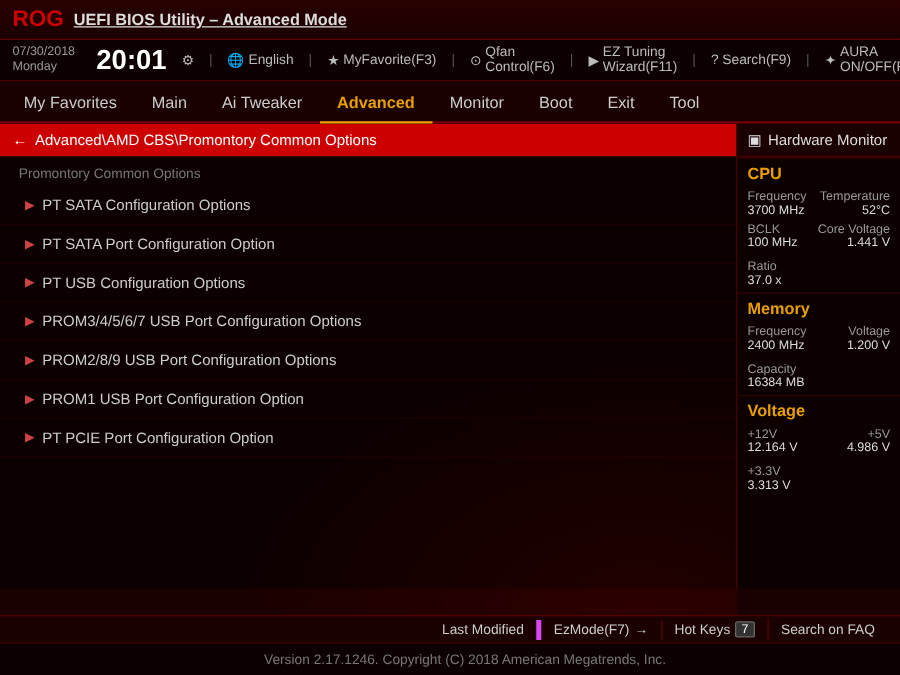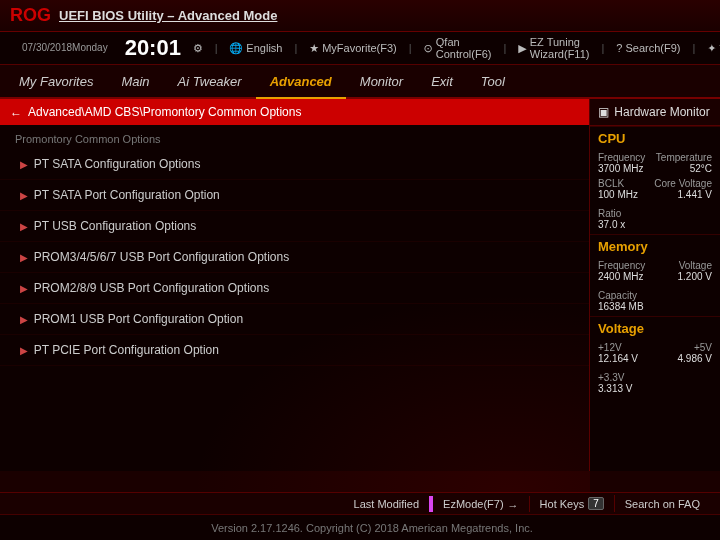--- a/index.html
+++ b/index.html
@@ -40,24 +40,23 @@
       border-bottom: 1px solid #500;
       padding: 4px 10px;
       display: flex;
       align-items: center;
       gap: 12px;
       font-size: 11px;
       color: #bbb;
     }
     .info-bar .datetime {
       display: flex;
-      flex-direction: row;
+      flex-direction: column;
       line-height: 1.2;
       margin-right: 5px;
-      margin-left: 12px;
     }
     .info-bar .time {
       font-size: 22px;
       color: #fff;
       font-weight: bold;
       line-height: 1;
     }
     .info-bar .date-day {
       font-size: 10px;
       color: #999;
@@ -84,21 +83,20 @@
       height: 34px;
     }
     .nav-bar .nav-item {
       padding: 8px 14px;
       font-size: 13px;
       color: #ccc;
       cursor: pointer;
       border-bottom: 2px solid transparent;
       margin-bottom: -2px;
       white-space: nowrap;
-      font-style: italic;
     }
     .nav-bar .nav-item.active {
       color: #e8a000;
       border-bottom: 2px solid #e8a000;
       font-weight: bold;
     }
 
     
     .main-area {
       display: flex;
@@ -318,20 +316,21 @@
     <span>AURA ON/OFF(F4)</span>
   </div>
 </div>
 
 <div class="nav-bar">
   <div class="nav-item">My Favorites</div>
   <div class="nav-item">Main</div>
   <div class="nav-item">Ai Tweaker</div>
   <div class="nav-item active">Advanced</div>
   <div class="nav-item">Monitor</div>
+  <div class="nav-item">Boot</div>
   <div class="nav-item">Exit</div>
   <div class="nav-item">Tool</div>
 </div>
 
 <div class="main-area">
 
   <div class="left-panel">
 
     <div class="breadcrumb">
       <span>←</span>

